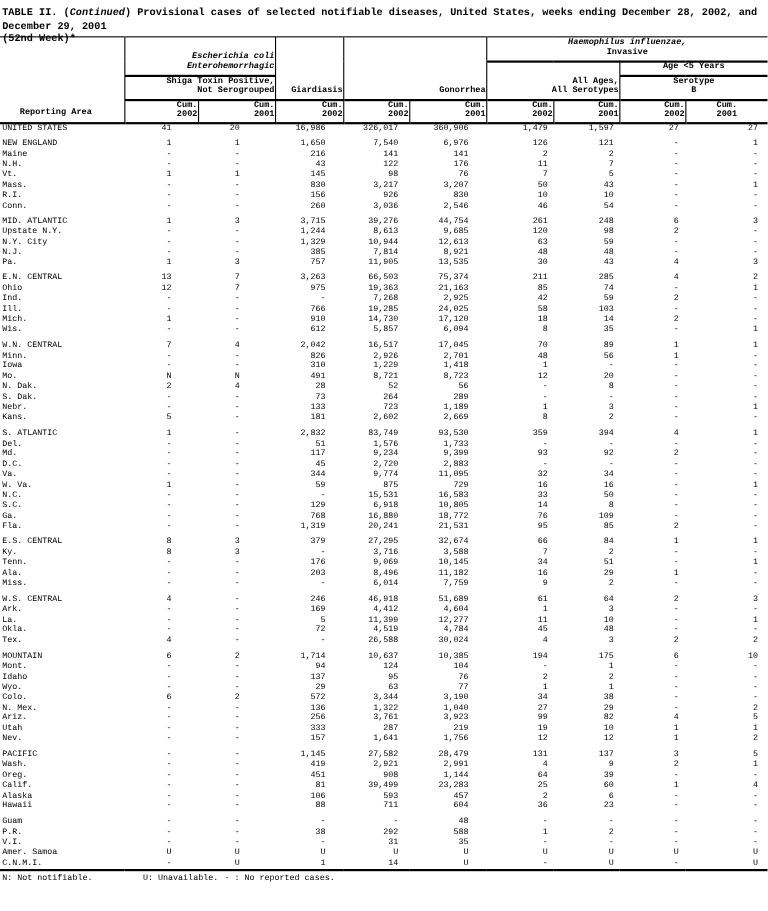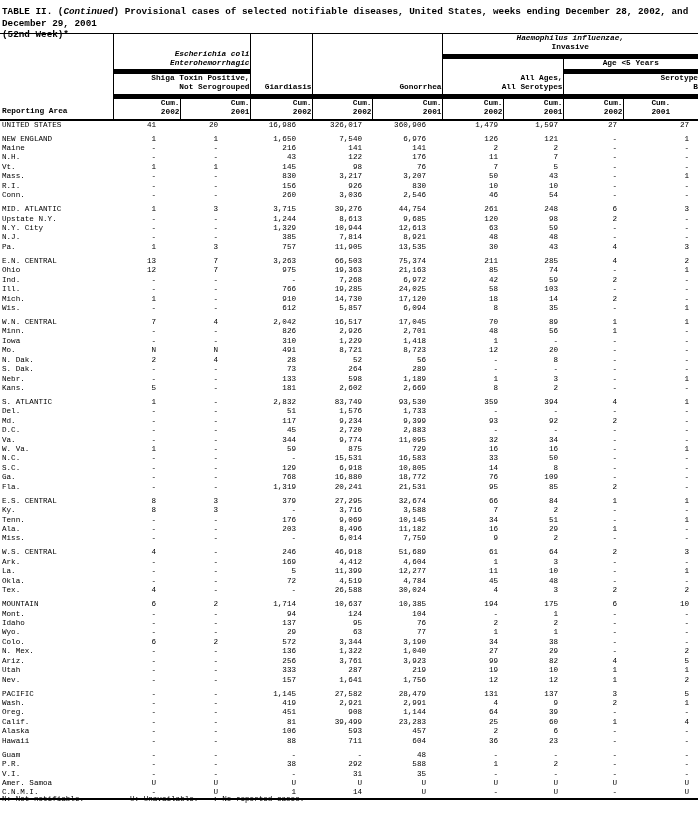--- a/index.html
+++ b/index.html
@@ -18,28 +18,28 @@
     position:absolute; left:0; top:33px; width:698px;
     border-collapse:collapse; table-layout:fixed;
     border-top:1px solid #000; border-bottom:2px solid #000;
   }
   thead th {
     font-weight:bold; font-size:7.8px; line-height:8.8px; text-align:center;
     vertical-align:bottom; padding:0 0 2px 0; color:#000;
   }
   .it { font-style:italic; }
   .bR { border-right:1px solid #000;text-align:right; }
-  .bL { border-left:1px solid #000;text-align:right; }
-  .bB { border-bottom:5px solid #000000; }
+  .bL { border-left:1px solid #000; }
+  .bB { border-bottom:2px solid #000000; }
   .hr2 { border-bottom:2px solid #000; }
   tr.hr1 { height:22px; }
   tr.hr2row { height:13px; }
   tr.hr3 { height:22px; }
   tr.hr4 { height:16px; }
-  th.ra-head { text-align:left; padding-left:2px; padding-bottom:3px; }
+  th.ra-head { text-align:left; padding-left:18px; padding-bottom:3px; }
 
   tbody td {
     font-size:7.6px; line-height:9.42px; white-space:nowrap; color:#000;
     padding:0;
   }
   td.area { text-align:left; padding-left:2px; }
   td.num  { text-align:right; }
   td.n1 { padding-right:24px; }
   td.n2 { padding-right:32px; }
   td.n3 { padding-right:16px; }
@@ -296,21 +296,21 @@
           <td class="num n7">74</td>
           <td class="num n8">-</td>
           <td class="num n9">1</td>
         </tr>
         <tr>
           <td class="area">Ind.</td>
           <td class="num n1">-</td>
           <td class="num n2">-</td>
           <td class="num n3">-</td>
           <td class="num n4">7,268</td>
-          <td class="num n5">6,972</td>
+          <td class="num n5">2,925</td>
           <td class="num n6">42</td>
           <td class="num n7">59</td>
           <td class="num n8">2</td>
           <td class="num n9">-</td>
         </tr>
         <tr>
           <td class="area">Ill.</td>
           <td class="num n1">-</td>
           <td class="num n2">-</td>
           <td class="num n3">766</td>
@@ -418,21 +418,21 @@
           <td class="num n6">-</td>
           <td class="num n7">-</td>
           <td class="num n8">-</td>
           <td class="num n9">-</td>
         </tr>
         <tr>
           <td class="area">Nebr.</td>
           <td class="num n1">-</td>
           <td class="num n2">-</td>
           <td class="num n3">133</td>
-          <td class="num n4">598</td>
+          <td class="num n4">723</td>
           <td class="num n5">1,189</td>
           <td class="num n6">1</td>
           <td class="num n7">3</td>
           <td class="num n8">-</td>
           <td class="num n9">1</td>
         </tr>
         <tr>
           <td class="area">Kans.</td>
           <td class="num n1">5</td>
           <td class="num n2">-</td>

